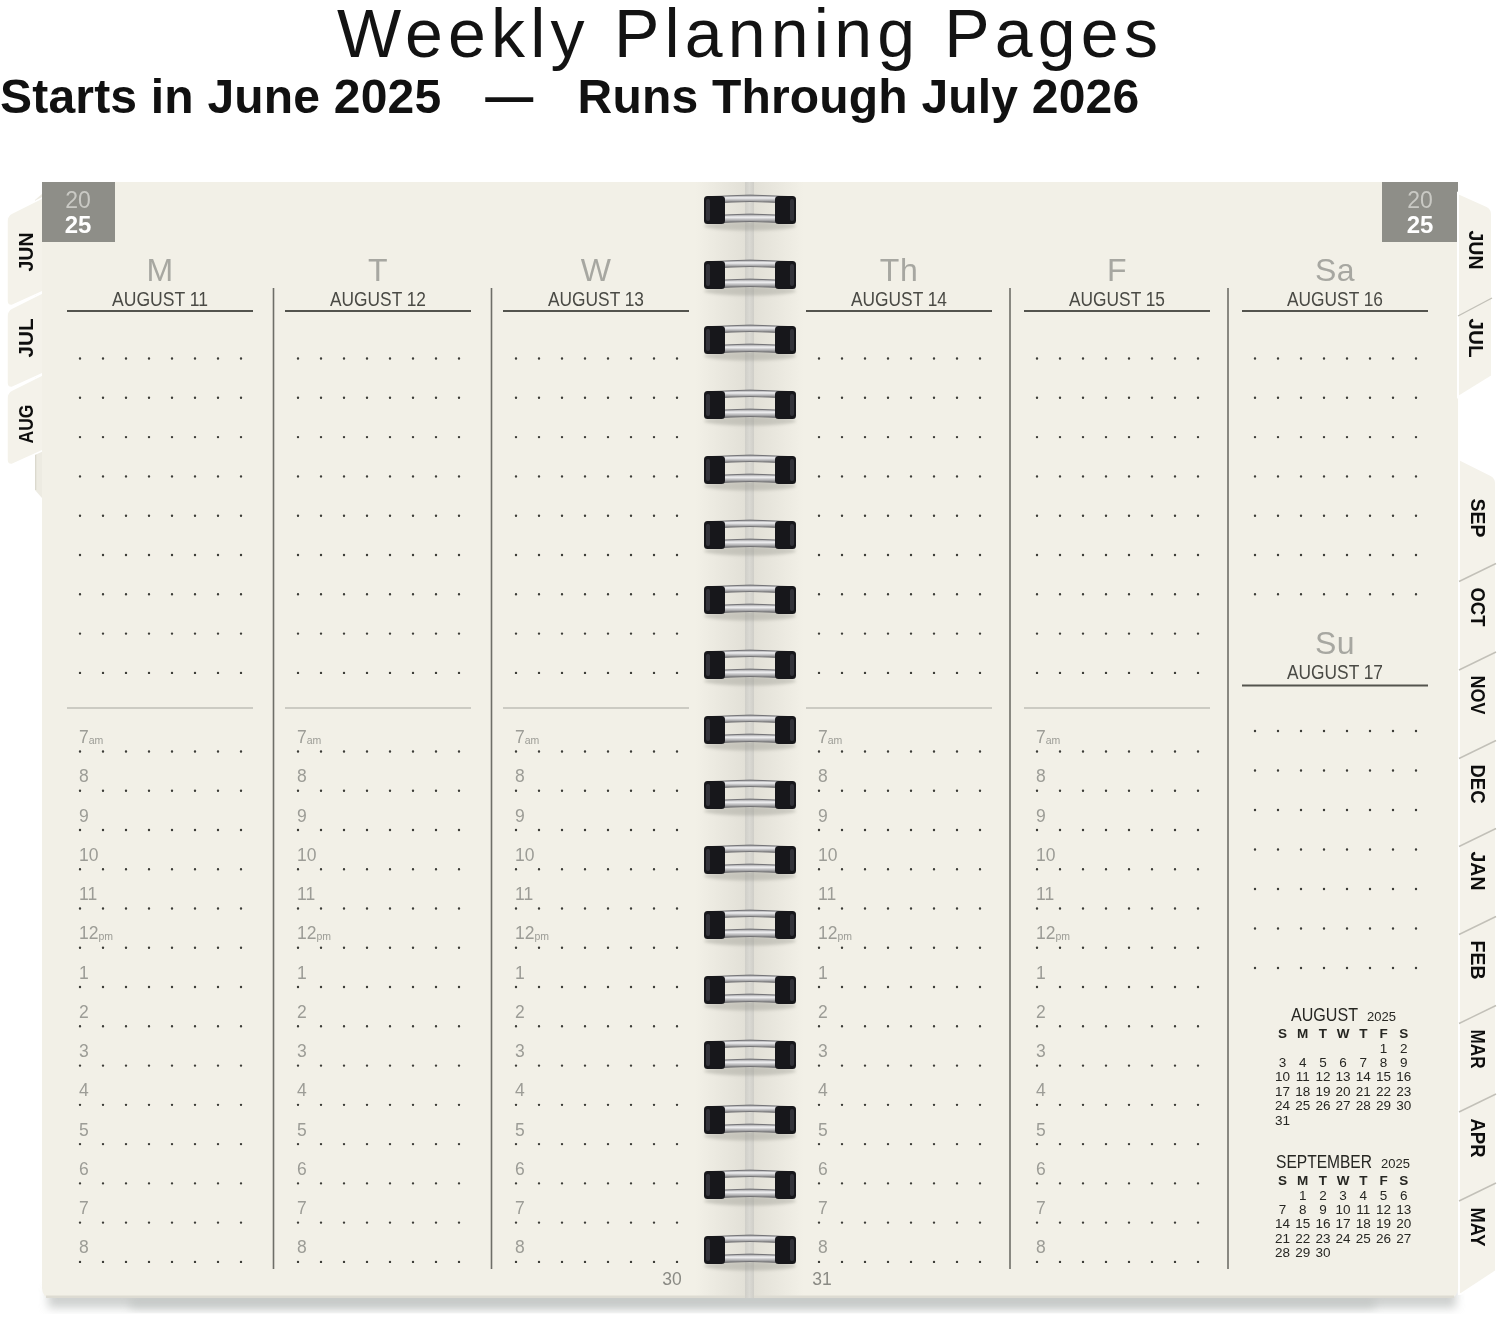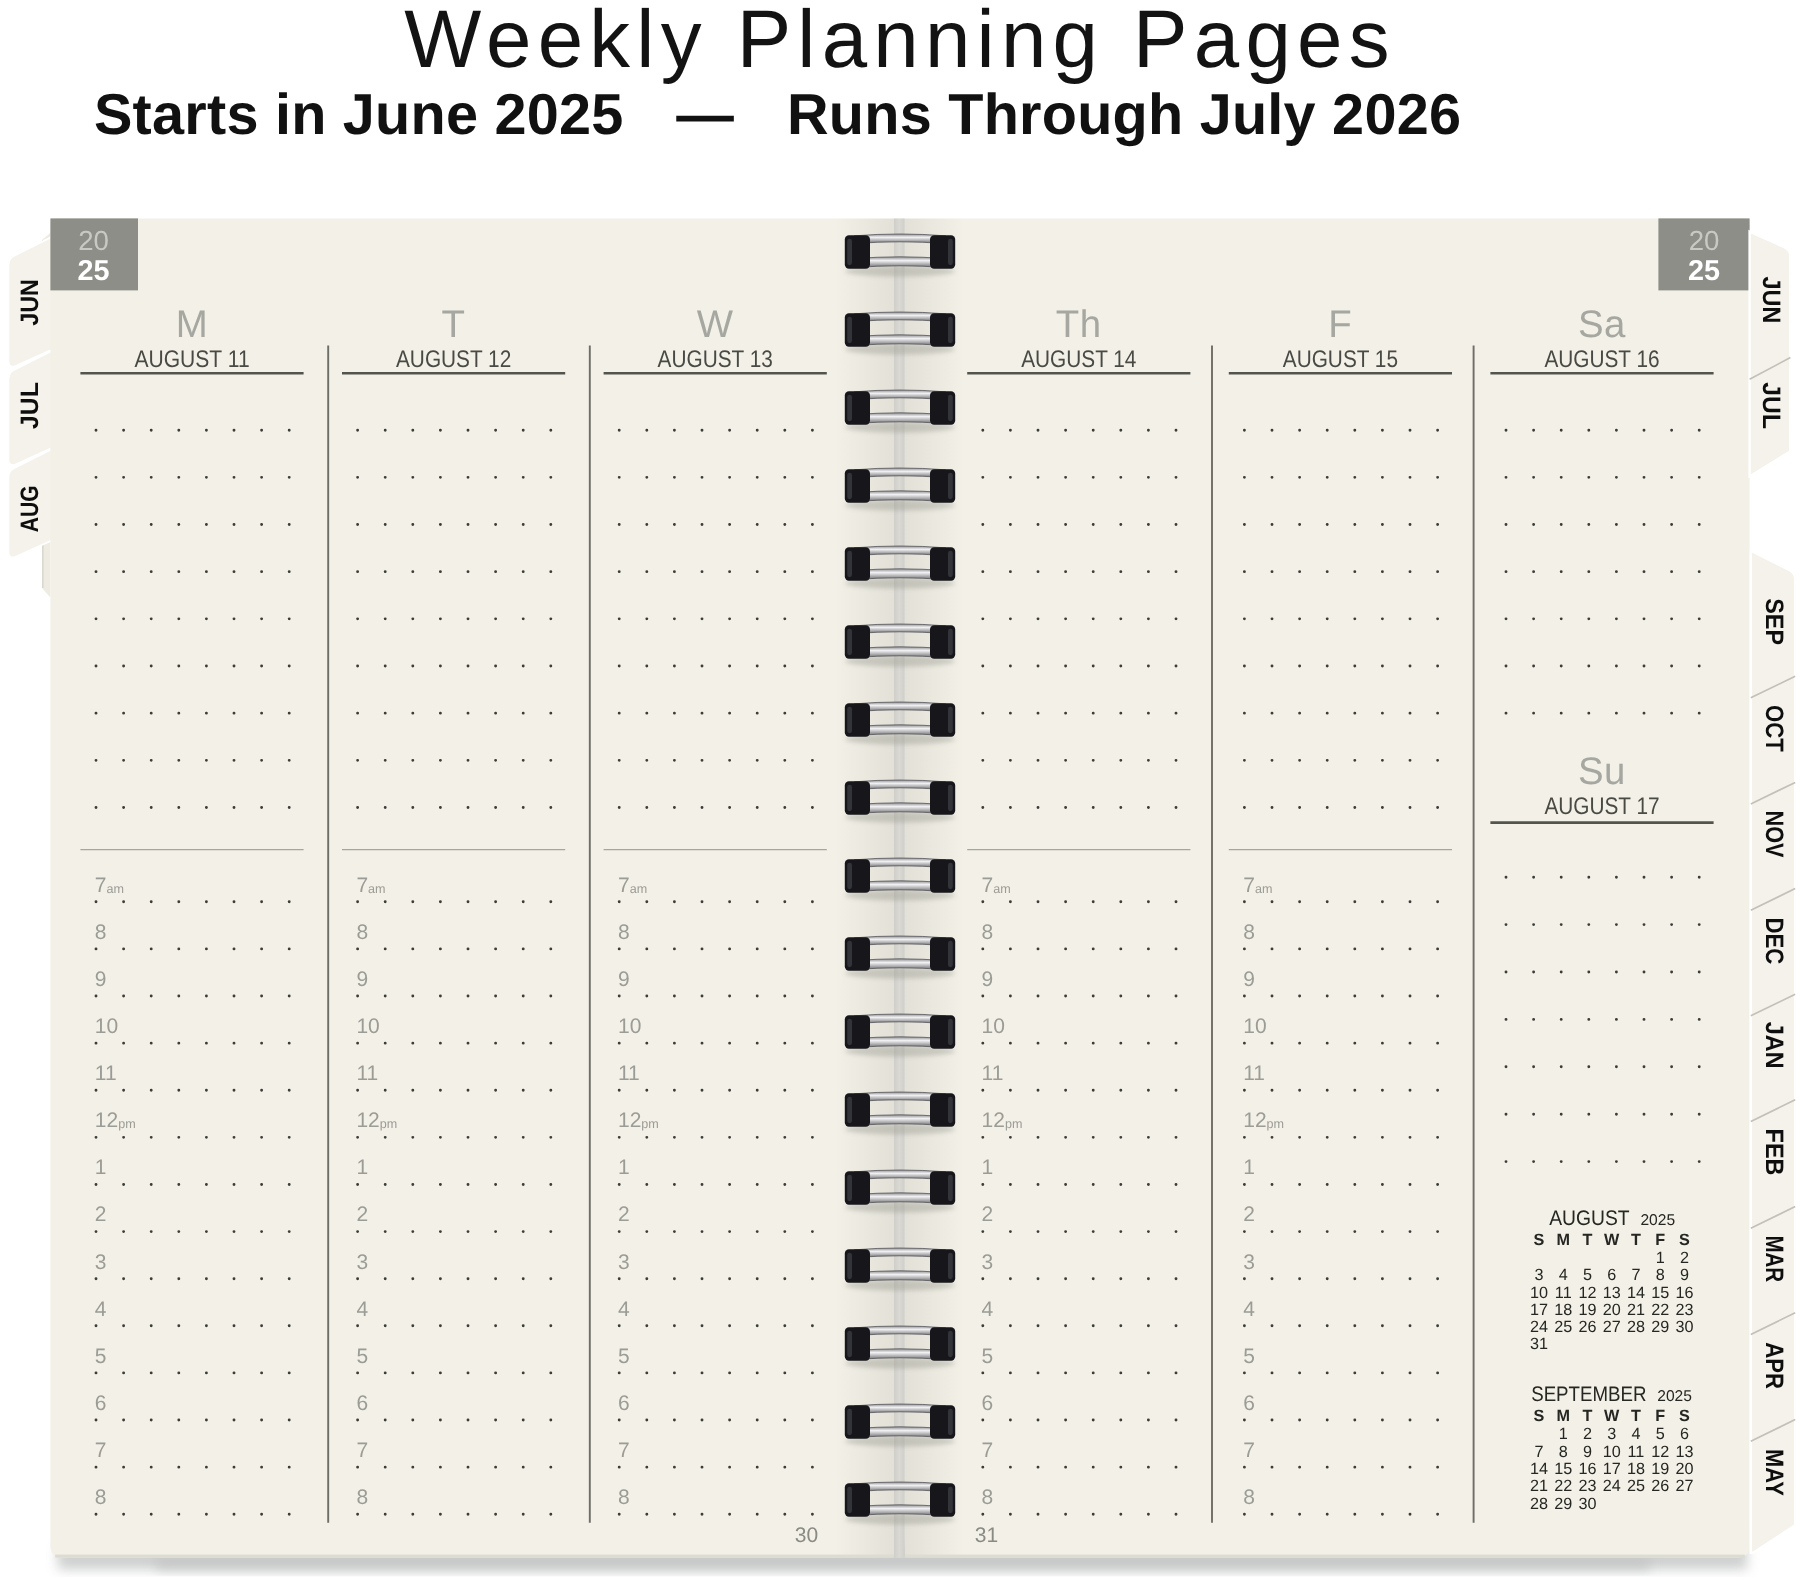--- a/index.html
+++ b/index.html
@@ -1,16 +1,16 @@
 <!DOCTYPE html>
 <html><head><meta charset="utf-8"><style>
 html,body{margin:0;padding:0;background:#ffffff;width:1500px;height:1318px;overflow:hidden;}
 *{font-family:"Liberation Sans",sans-serif;}
 .ttl{position:absolute;left:0;top:-6px;width:1500px;text-align:center;font-size:68px;font-weight:400;color:#131313;letter-spacing:5.2px;}
-.sub{position:absolute;left:0;top:69px;width:1296px;text-align:center;font-size:48px;font-weight:bold;color:#111;letter-spacing:0.2px;}
+.sub{position:absolute;left:0;top:69px;width:1296px;text-align:left;font-size:48px;font-weight:bold;color:#111;letter-spacing:0.2px;}
 .sub .gap{display:inline-block;width:44px;}
 </style></head><body>
 
 <div class="ttl">Weekly Planning Pages</div>
 
 <div class="sub">Starts in June 2025<span class="gap"></span>—<span class="gap"></span>Runs Through July 2026</div>
 <svg width="1500" height="1318" viewBox="0 0 1500 1318" style="position:absolute;left:0;top:0" xmlns="http://www.w3.org/2000/svg" font-family="Liberation Sans, sans-serif">
 <defs>
 <linearGradient id="lpg" x1="0" y1="0" x2="1" y2="0">
         <stop offset="0" stop-color="#f2f0e7"></stop>

